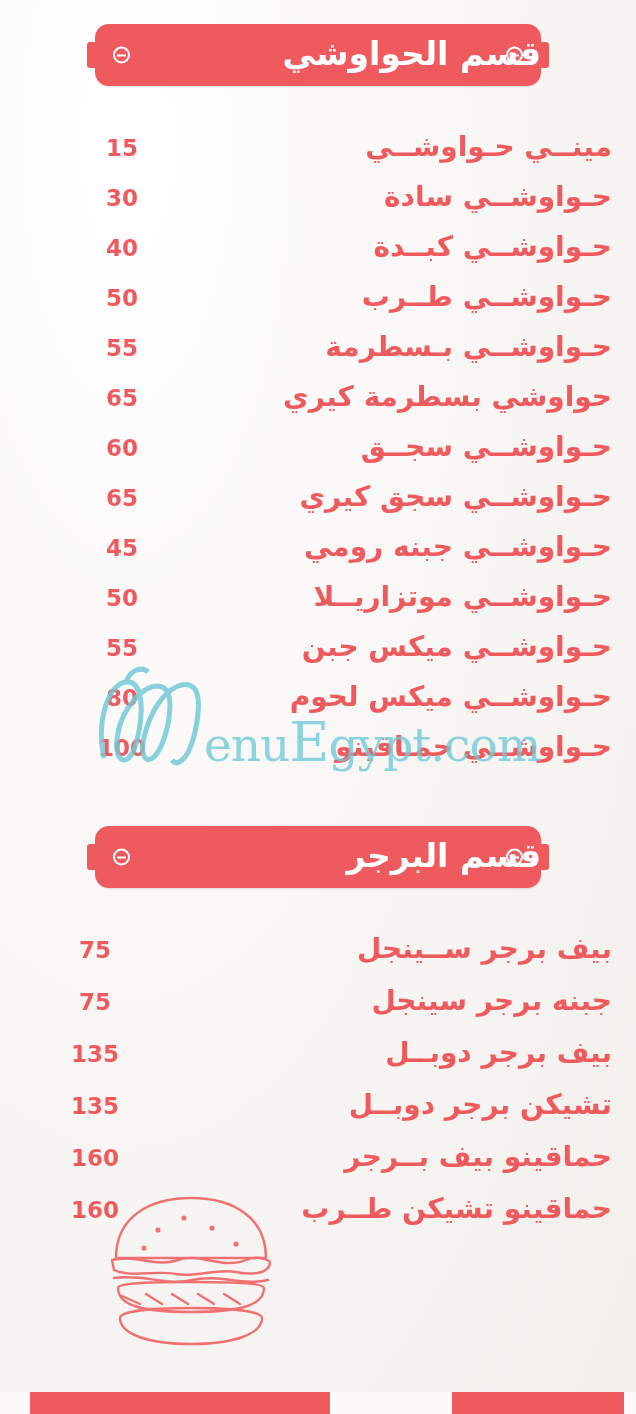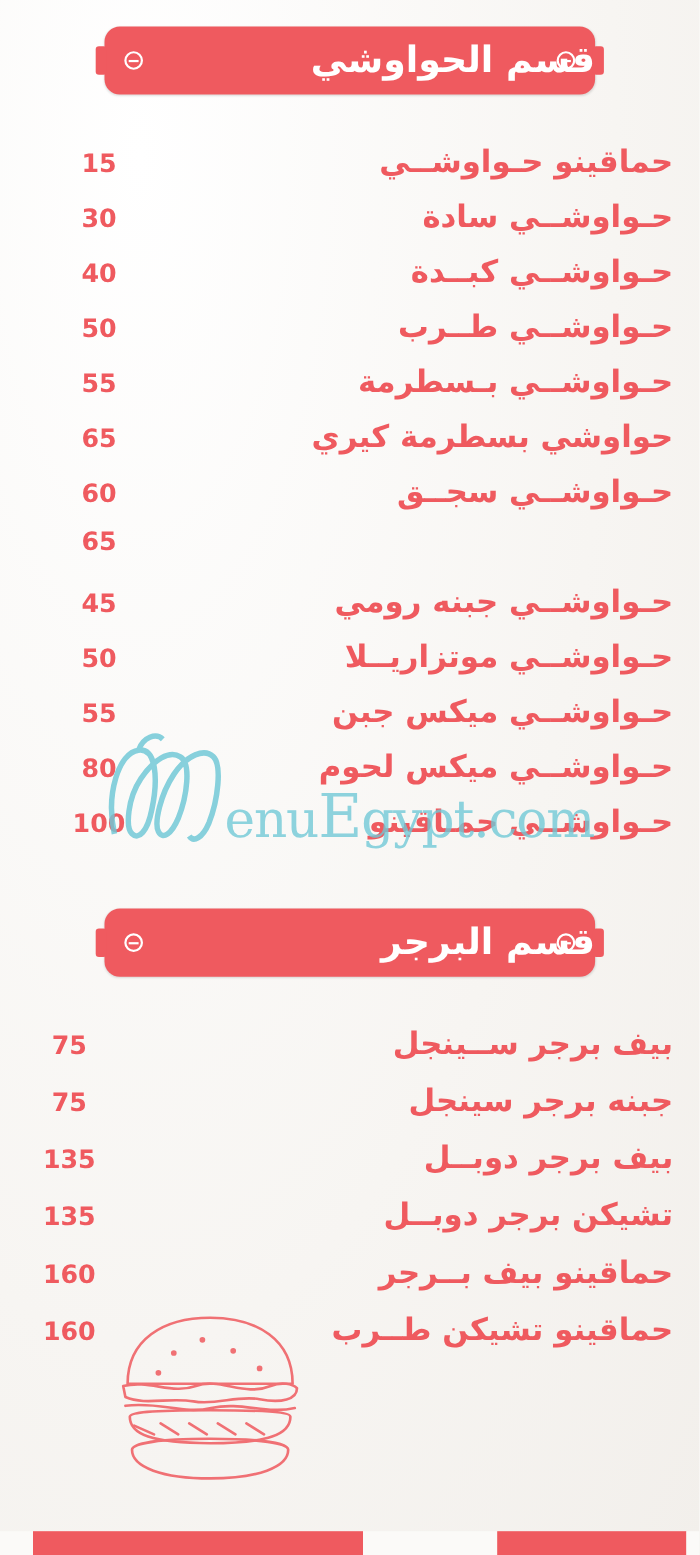--- a/index.html
+++ b/index.html
@@ -83,20 +83,21 @@
     margin: 0;
     padding: 0;
     list-style: none;
   }
   .item {
     display: flex;
     flex-direction: row;
     align-items: baseline;
     padding: 0 24px 0 42px;
     height: 50px;
+    margin-left: 32px;
   }
   .item .price {
     color: #ef5a5f;
     font-size: 23px;
     font-weight: bold;
     width: 96px;
     text-align: center;
     flex: 0 0 96px;
   }
   .item .name {
@@ -179,21 +180,21 @@
     <span class="knob left"></span>
     <span class="knob right"></span>
     <span class="title">قسم الحواوشي</span>
   </div>
 
   <div class="gap-after-header"></div>
 
   <ul class="items sec1">
     <li class="item">
       <span class="price">15</span>
-      <span class="name">حماقينو حـواوشــي</span>
+      <span class="name">مينــي حـواوشــي</span>
     </li>
     <li class="item">
       <span class="price">30</span>
       <span class="name">حـواوشــي سادة</span>
     </li>
     <li class="item">
       <span class="price">40</span>
       <span class="name">حـواوشــي كبــدة</span>
     </li>
     <li class="item">
@@ -207,20 +208,21 @@
     <li class="item">
       <span class="price">65</span>
       <span class="name">حواوشي بسطرمة كيري</span>
     </li>
     <li class="item">
       <span class="price">60</span>
       <span class="name">حـواوشــي سجــق</span>
     </li>
     <li class="item">
       <span class="price">65</span>
+      <span class="name">حـواوشــي سجق كيري</span>
     </li>
     <li class="item">
       <span class="price">45</span>
       <span class="name">حـواوشــي جبنه رومي</span>
     </li>
     <li class="item">
       <span class="price">50</span>
       <span class="name">حـواوشــي موتزاريــلا</span>
     </li>
     <li class="item">

